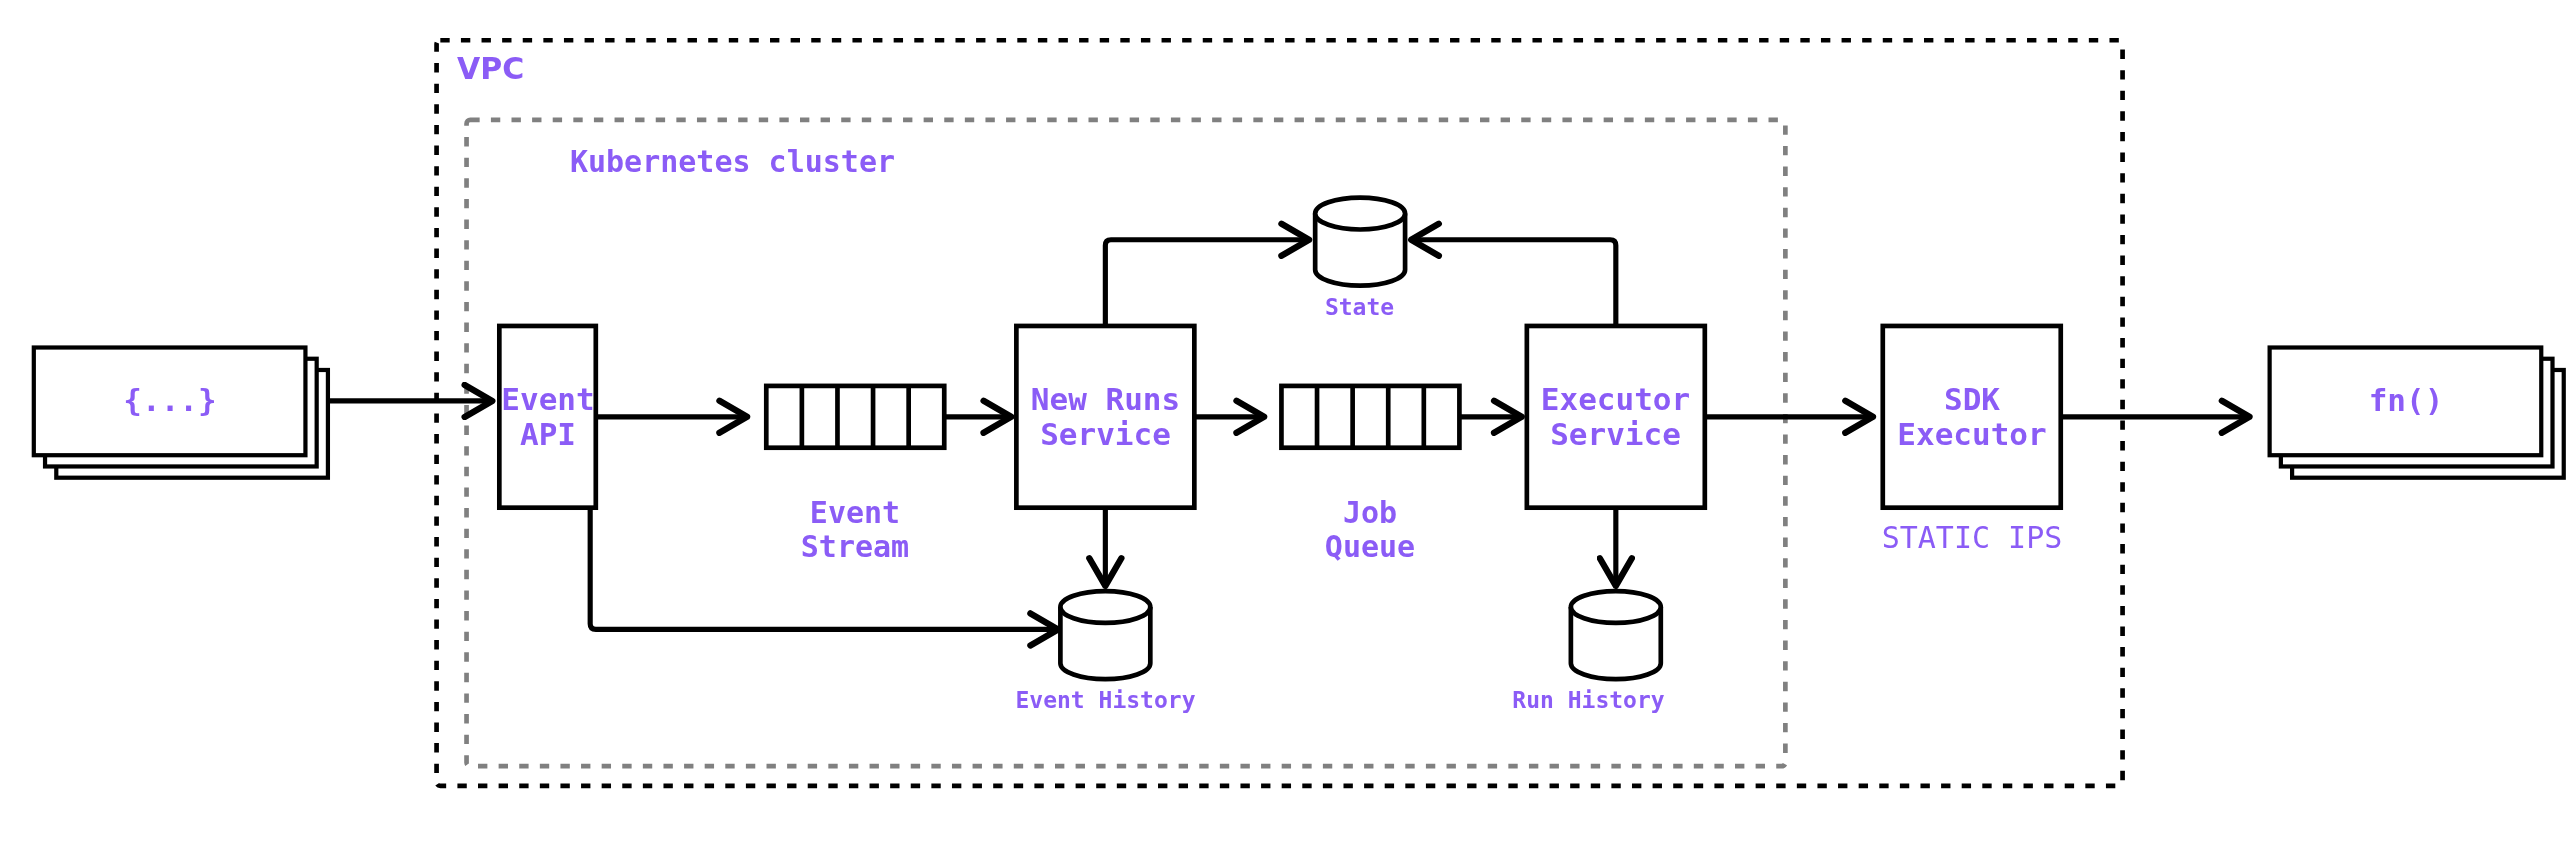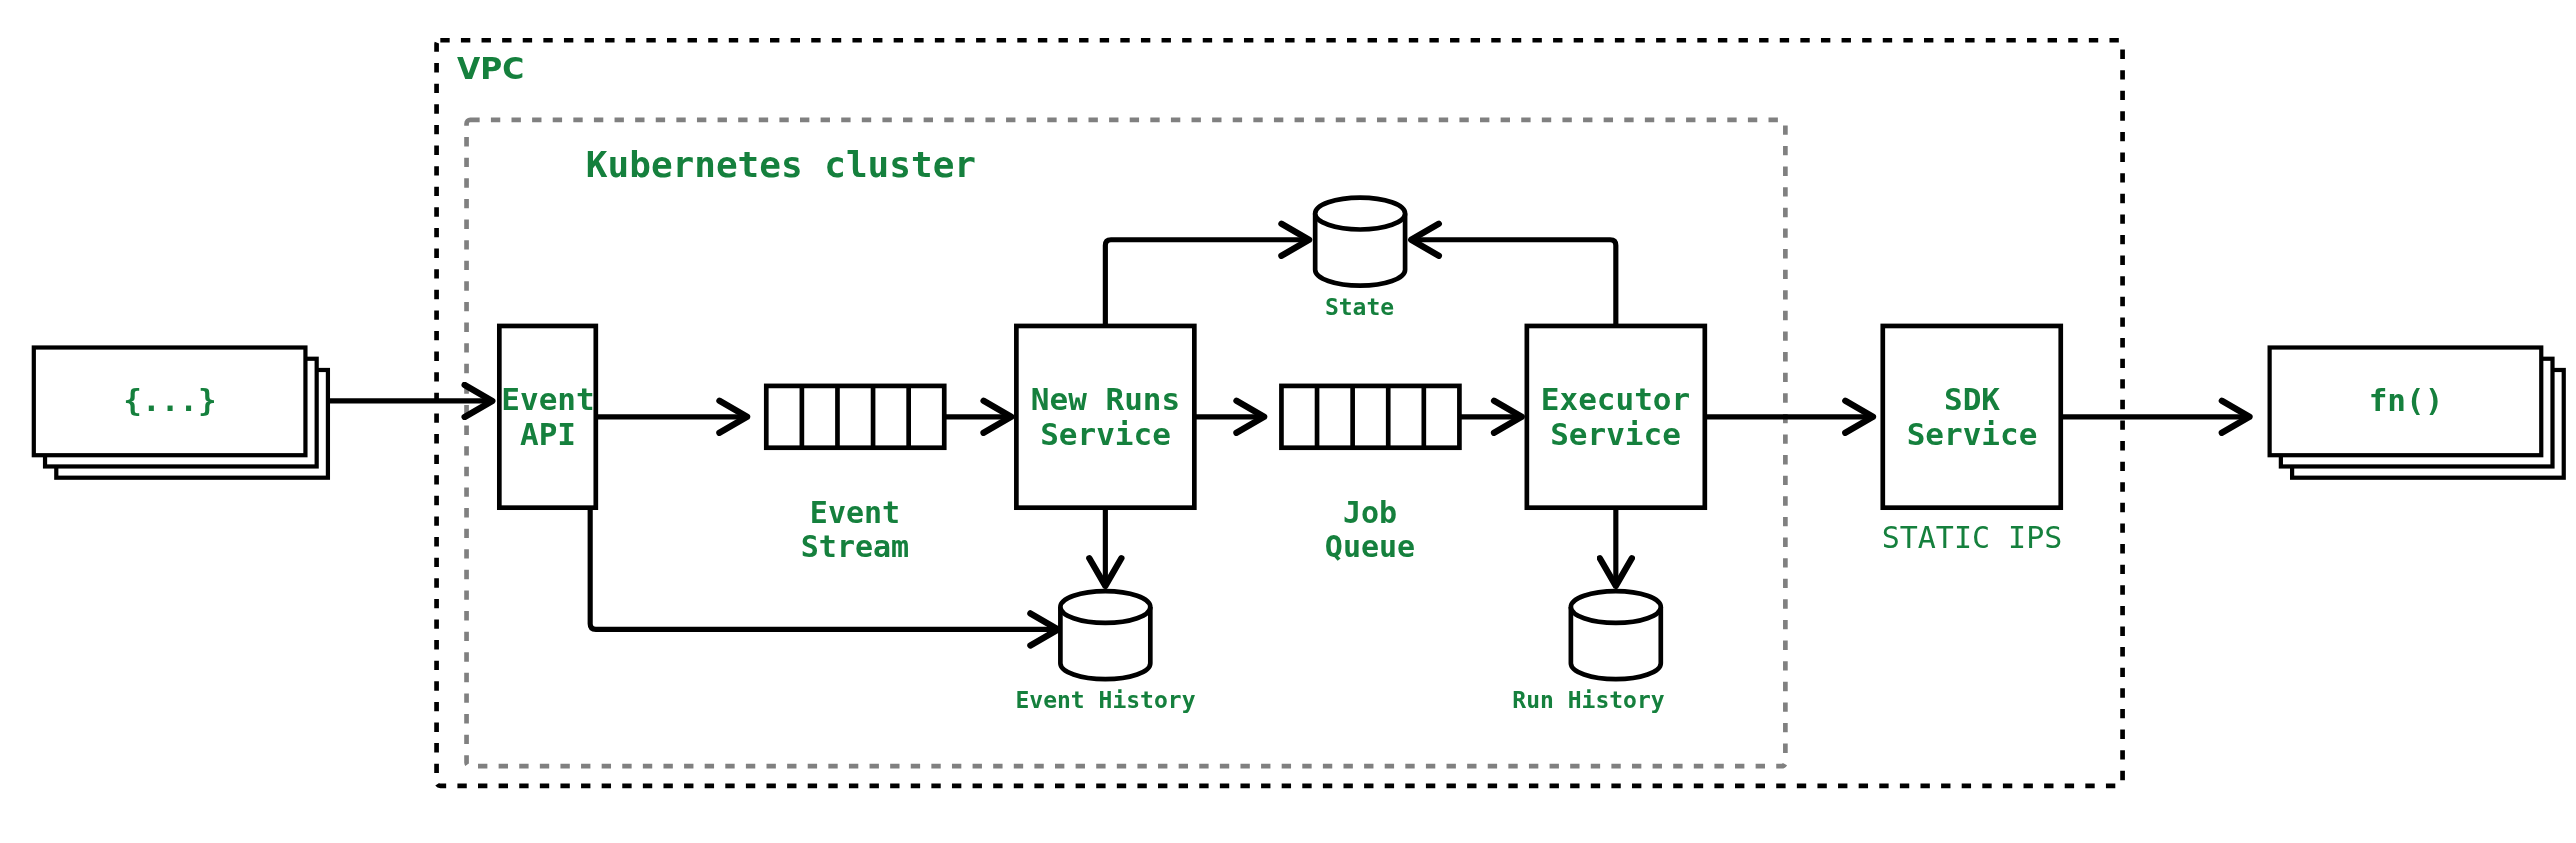--- a/index.html
+++ b/index.html
@@ -18,21 +18,21 @@
   svg.layer {
     position: absolute;
     left: 0;
     top: 0;
     width: 2576px;
     height: 843px;
   }
   .lbl {
     position: absolute;
     text-align: center;
-    color: #15803d;
+    color: #8b5cf6;
     white-space: pre;
     line-height: 1.12;
     font-family: "DejaVu Sans Mono", "Liberation Mono", monospace;
   }
   .node-text {
     font-size: 31px;
     font-weight: bold;
   }
   .caption {
     font-size: 30px;
@@ -40,23 +40,23 @@
   }
   .caption-sm {
     font-size: 23px;
     font-weight: bold;
   }
   .caption-light {
     font-size: 30px;
     font-weight: normal;
   }
   .group-title {
-    font-size: 36px;
+    font-size: 30px;
     font-weight: bold;
-    text-align: right;
+    text-align: center;
   }
   .vpc-title {
     font-family: "DejaVu Sans", "Liberation Sans", sans-serif;
     font-size: 30px;
     font-weight: bold;
     text-align: left;
   }
 </style>
 </head>
 <body>
@@ -166,21 +166,21 @@
   <div class="lbl node-text" style="left:1007px; top:382px; width:197px;">New Runs
 Service</div>
 
   <div class="lbl caption" style="left:1281px; top:496px; width:178px;">Job
 Queue</div>
 
   <div class="lbl node-text" style="left:1522px; top:382px; width:187px;text-align:center;">Executor
 Service</div>
 
   <div class="lbl node-text" style="left:1883px; top:382px; width:178px;">SDK
-Service</div>
+Executor</div>
 
   <div class="lbl caption-light" style="left:1869px; top:521px; width:206px;">STATIC IPS</div>
 
   <div class="lbl node-text" style="left:2270px; top:383px; width:272px;">fn()</div>
 
 
   <div class="lbl caption-sm" style="left:1266px; top:295px; width:187px;">State</div>
 
   <div class="lbl caption-sm" style="left:965px; top:688px; width:281px;">Event History</div>
 

